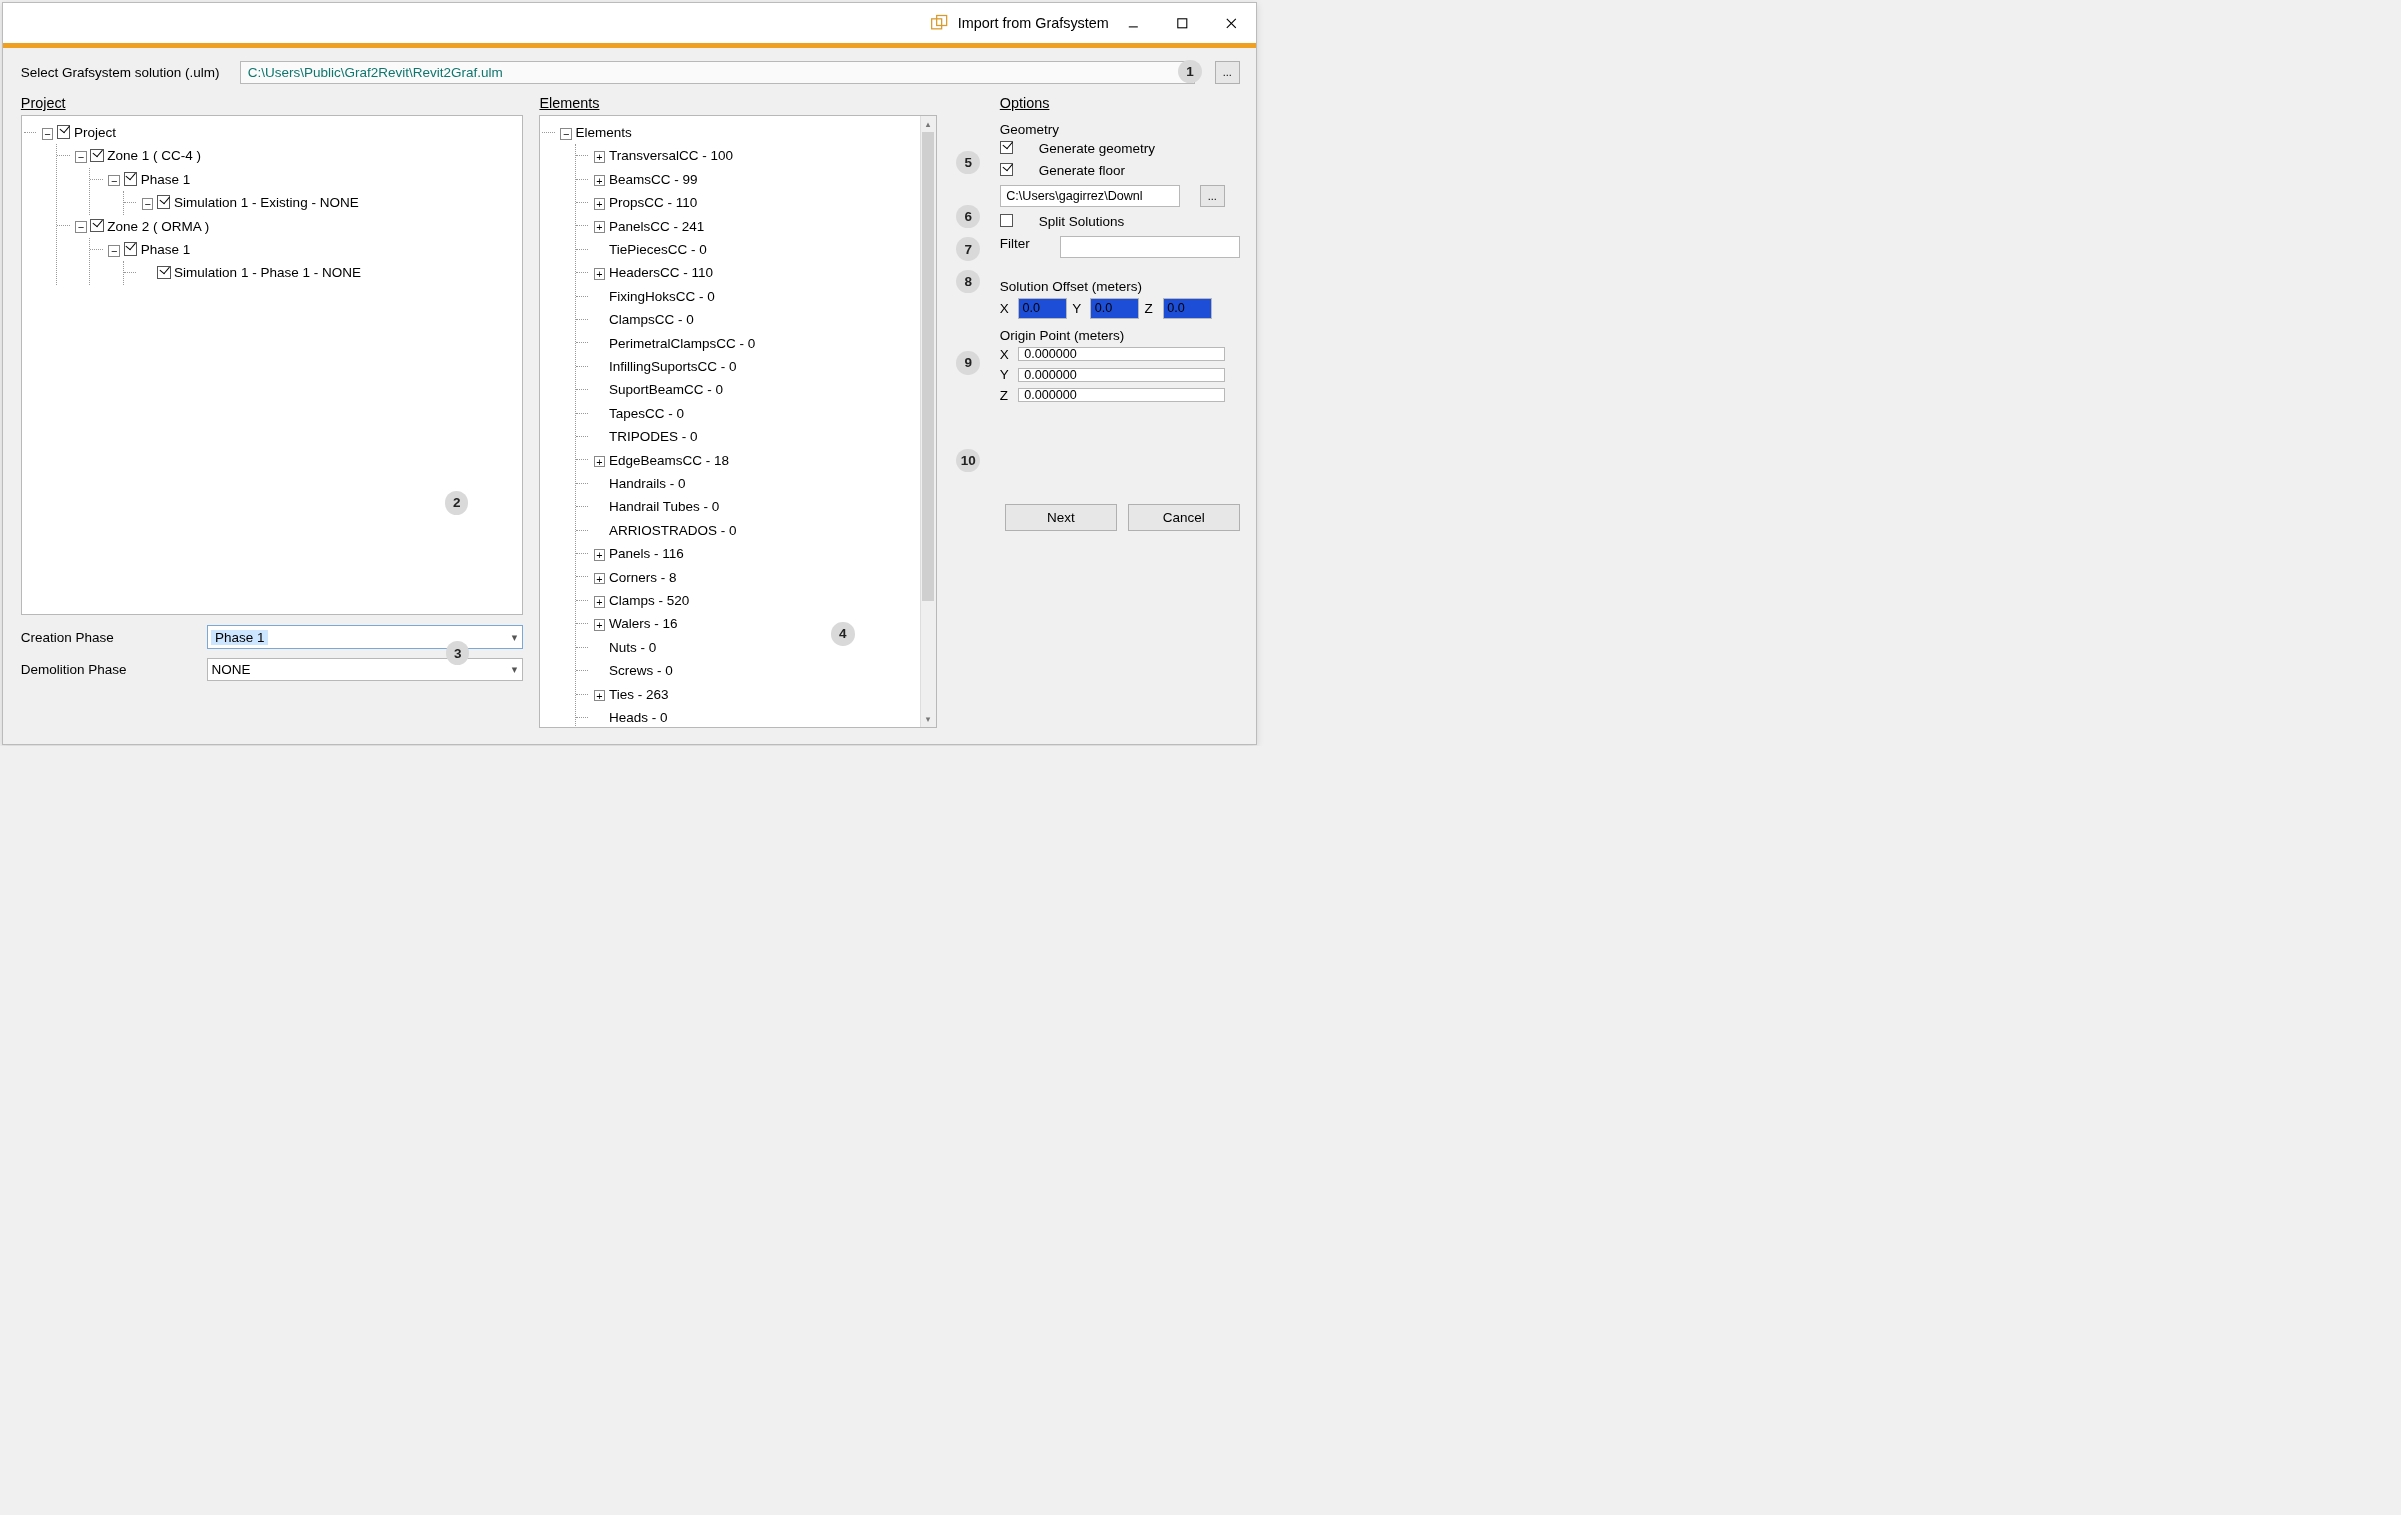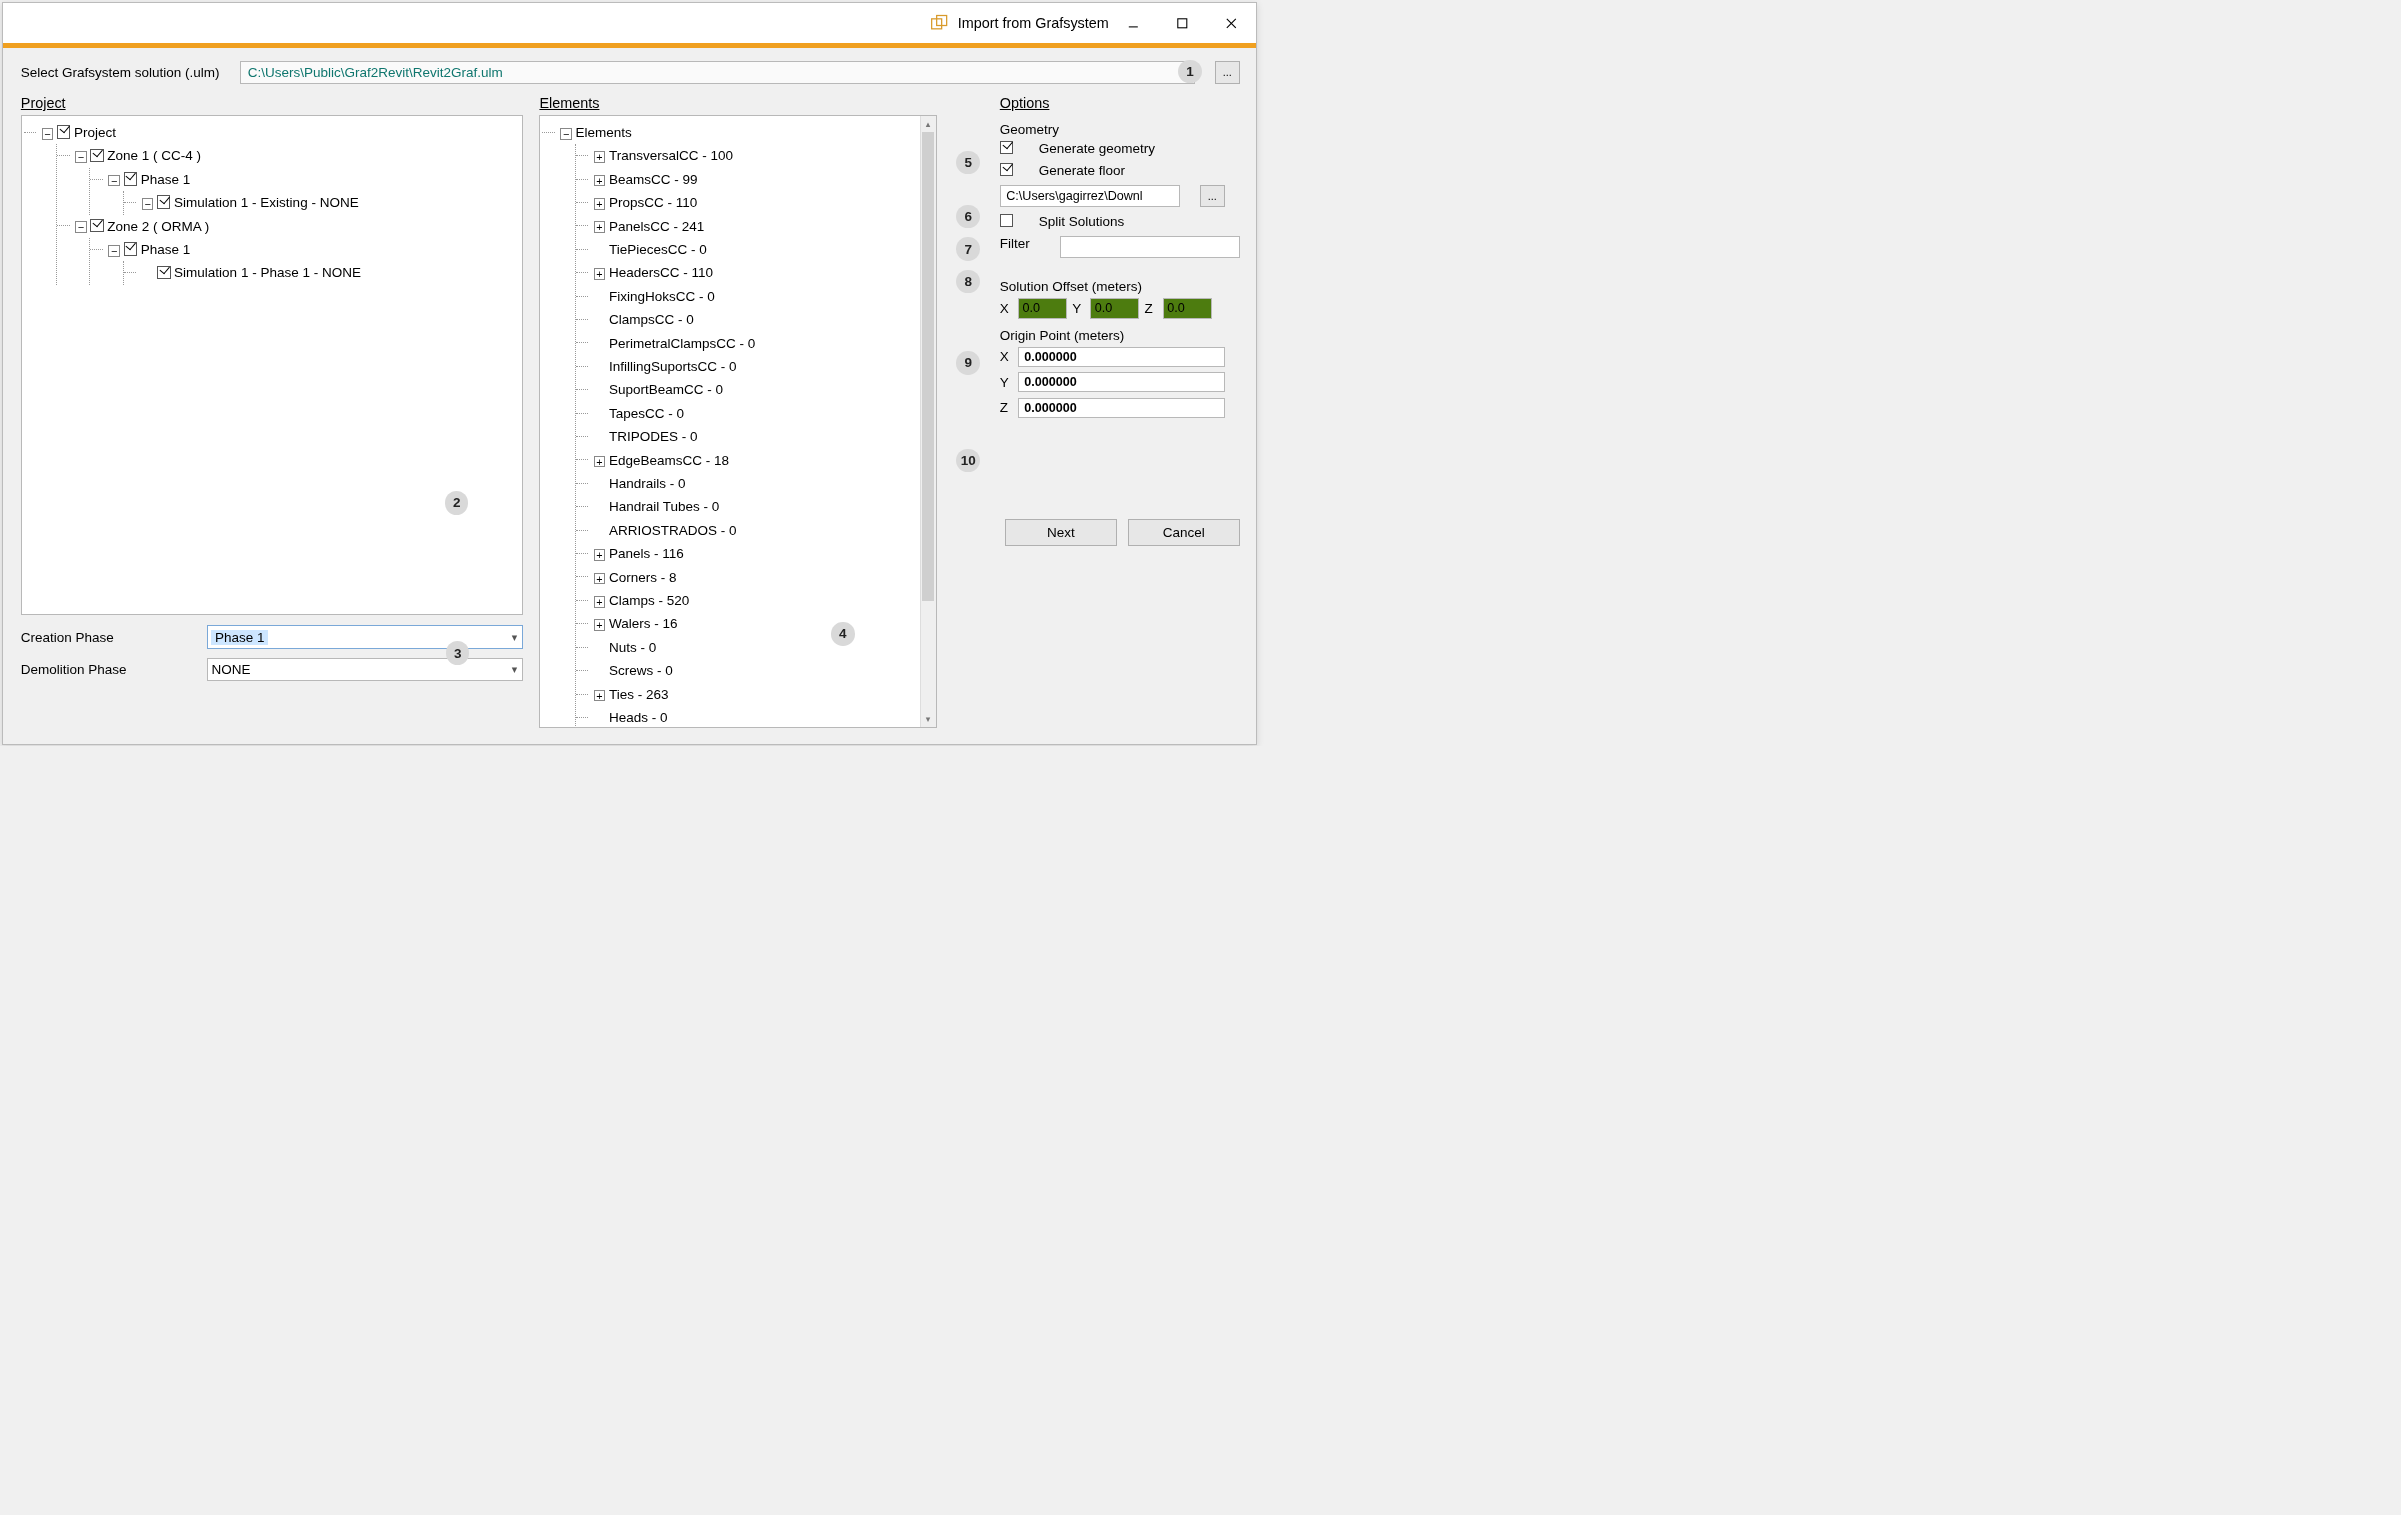--- a/index.html
+++ b/index.html
@@ -220,24 +220,24 @@
   }
   .text-in{
     height:21.6px;border:0.9px solid #b8b8b8;background:#fff;padding:0 5.4px;font-size:12.6px;
   }
   .filter-in{ width:180px; }
   .xyz-row{
     display:flex;align-items:center;gap:5.4px;margin-bottom:5.4px;
   }
   .xyz-lbl{ width:12.6px; }
   .num-in{
-    width:49px;height:21.6px;border:0.9px solid #b8b8b8;background:#4d7c0f;padding:0 3.6px;font-size:12.6px;
+    width:49px;height:21.6px;border:0.9px solid #b8b8b8;background:#1d4ed8;padding:0 3.6px;font-size:12.6px;
   }
   .origin-in{
-    width:207px;height:20px;border:0.9px solid #b8b8b8;background:#fff;padding:0 5.4px;font-size:12.6px;font-weight:bold;
+    width:207px;height:14px;border:0.9px solid #b8b8b8;background:#fff;padding:0 5.4px;font-size:12.6px;
   }
 
   .footer-btns{
     display:flex;
     justify-content:flex-end;
     gap:10.8px;
     margin-top:101px;
   }
   .btn{
     width:112px;height:27px;

